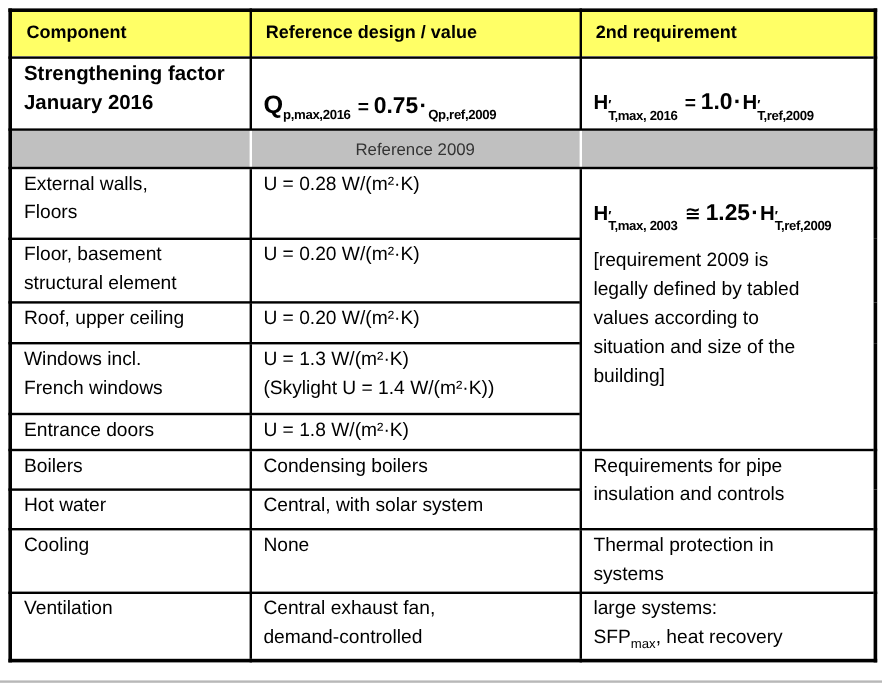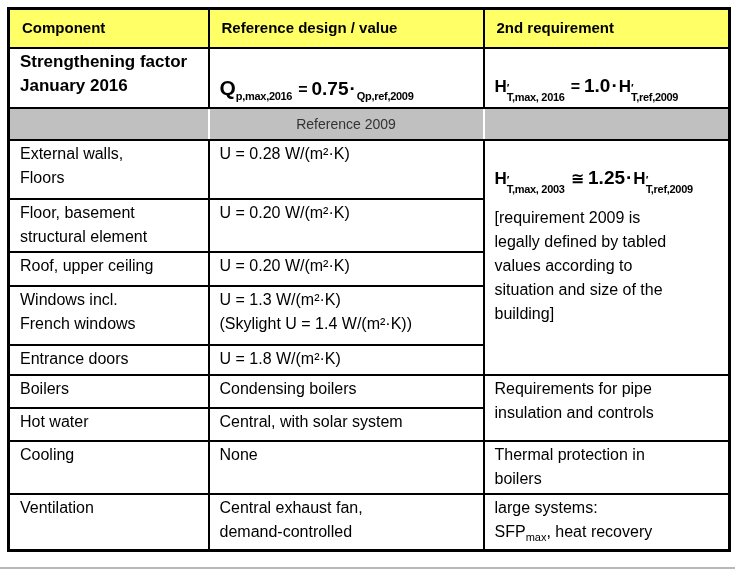--- a/index.html
+++ b/index.html
@@ -156,21 +156,21 @@
 
   <tr class="r-hot">
     <td>Hot water</td>
     <td>Central, with solar system</td>
   </tr>
 
   <tr class="r-cool">
     <td>Cooling</td>
     <td>None</td>
     <td>Thermal protection in
-boilers</td>
+systems</td>
   </tr>
 
   <tr class="r-vent">
     <td>Ventilation</td>
     <td>Central exhaust fan,
 demand-controlled</td>
     <td><span>large systems:</span><br><span>SFP</span><span class="sfp-sub">max</span><span>, heat recovery</span></td>
   </tr>
 </tbody>
   </table>

